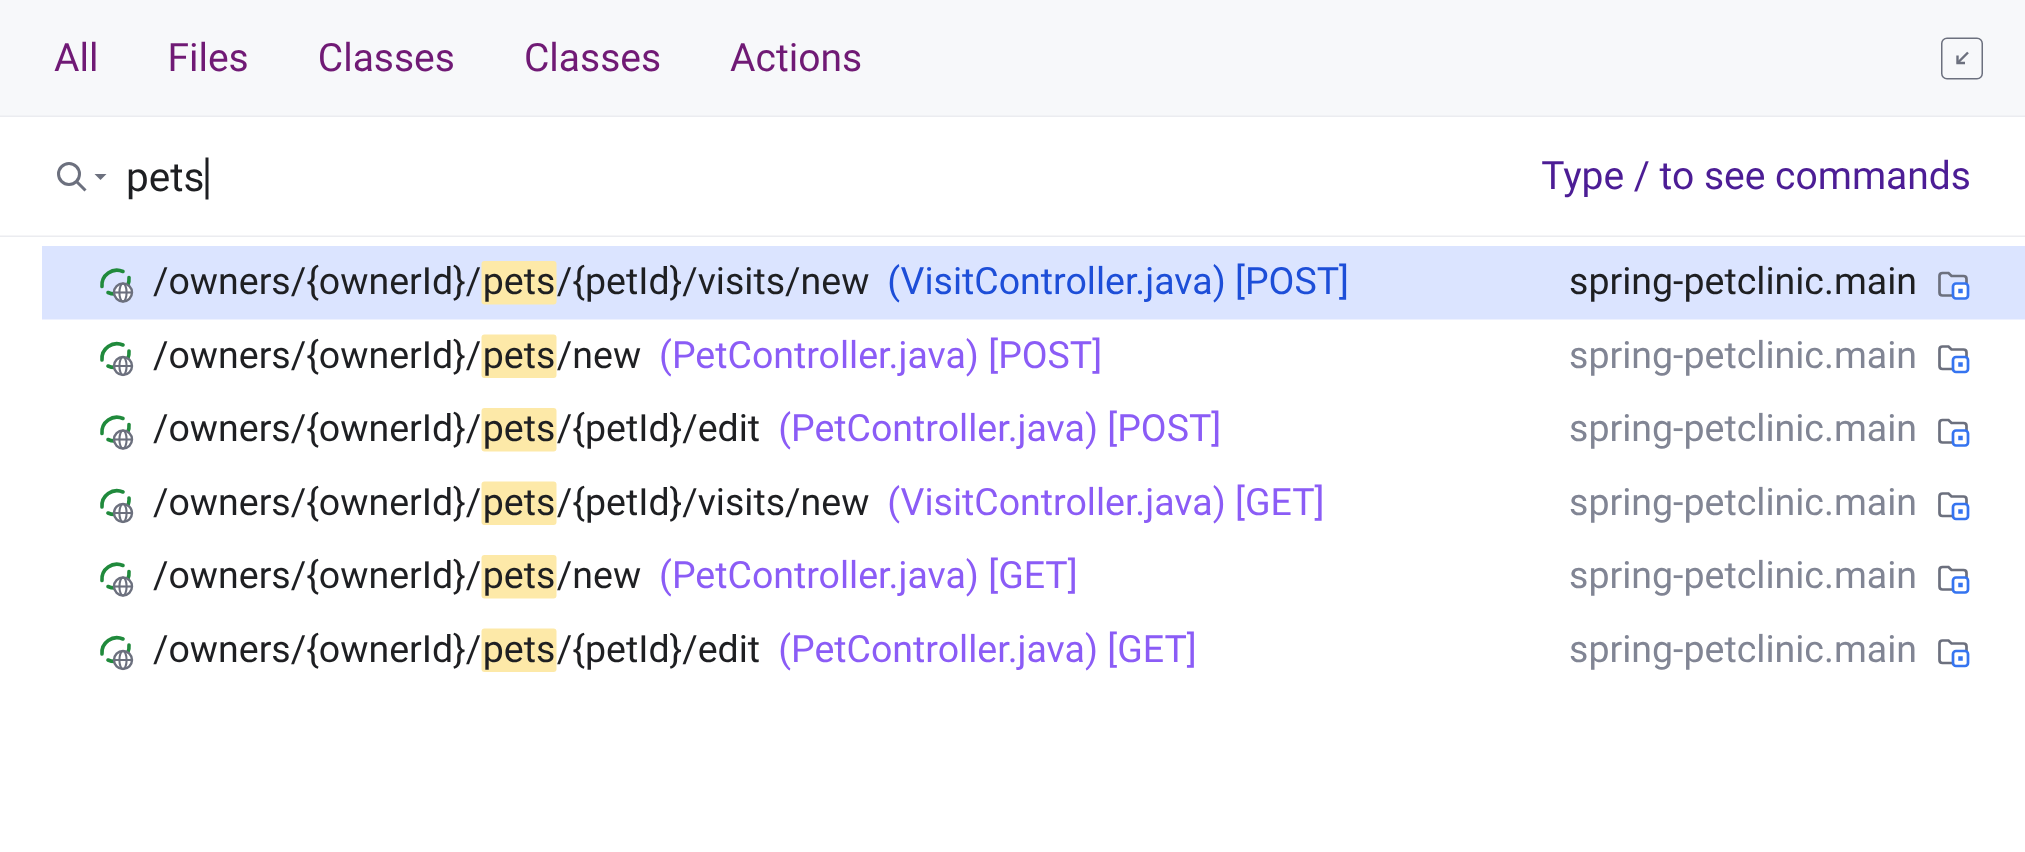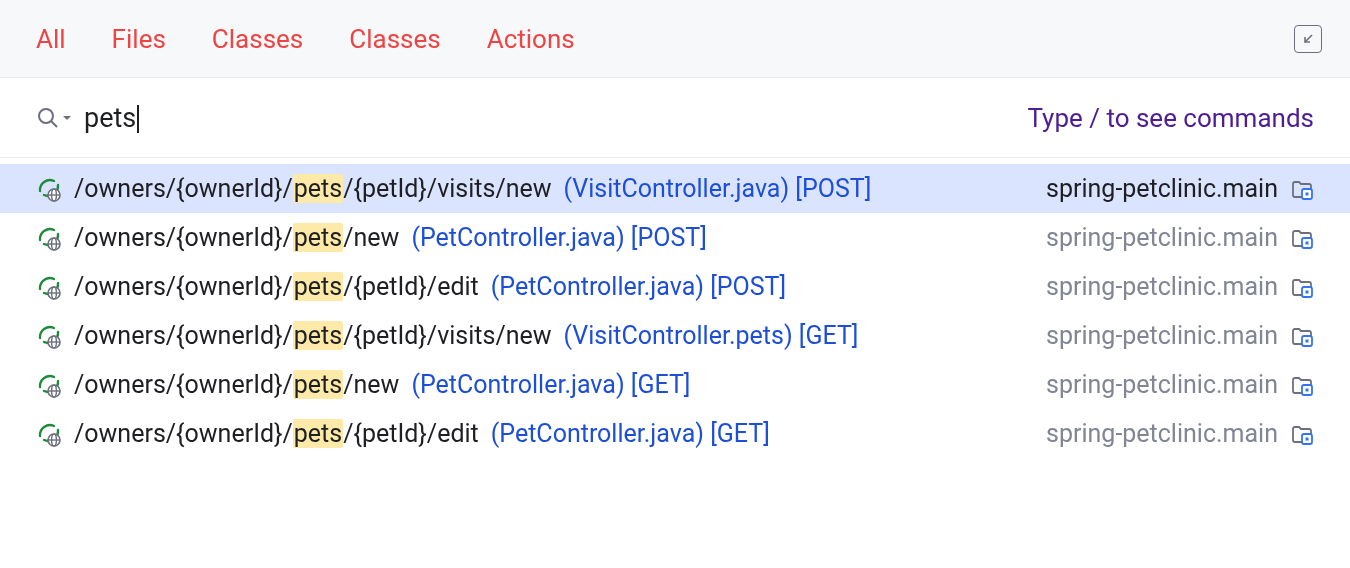--- a/index.html
+++ b/index.html
@@ -17,21 +17,21 @@
     align-items: center;
     height: 78px;
     padding: 0 28px 0 36px;
     background: #f7f8fa;
     border-bottom: 1px solid #ebecf0;
     gap: 46px;
   }
   .tabs { display: flex; gap: 46px; align-items: center; height:100%;}
   .tab {
     font-size: 26px;
-    color: #ef4444;
+    color: #701a75;
     cursor: pointer;
     height:100%;
     display:flex;
     align-items:center;
     position:relative;
   }
   .tab.active::after{
     content:"";
     position:absolute;
     left:-6px; right:-6px;
@@ -69,34 +69,35 @@
   }
   .hint{
     font-size:26px;
     color:#4c1d95;
     white-space:nowrap;
   }
   .results{
     flex:1;
     overflow:auto;
     padding-top:6px;
+    padding-left:28px;
   }
   .row{
     display:flex;
     align-items:center;
     height:49px;
     padding:0 36px 0 36px;
     gap:12px;
     font-size:25px;
   }
   .row.sel{ background:#dbe4ff; }
   .ep-icon{ flex:0 0 auto; display:flex;}
   .path{ color:#1e1f22; white-space:nowrap;}
   .hl{ background:#fde9a8; border-radius:2px; padding:0 1px;}
-  .loc{ color:#1d4ed8; white-space:nowrap;}
+  .loc{ color:#8b5cf6; white-space:nowrap;}
   .row.sel .loc{ color:#1d4ed8;}
   .grow{flex:1;}
   .module{ color:#818594; white-space:nowrap;}
   .row.sel .module{ color:#1e1f22;}
   .mod-icon{ flex:0 0 auto; display:flex;}
   .cursor{
     display:inline-block;width:2px;height:28px;background:#1e1f22;vertical-align:middle;margin-left:1px;
   }
 </style>
 </head>
@@ -208,21 +209,21 @@
         <span class="ep-icon">
     <svg width="26" height="26" viewBox="0 0 26 26">
       <path d="M4 15 A10 10 0 0 1 18 5" fill="none" stroke="#208a3c" stroke-width="2.4" stroke-linecap="round"></path>
       <path d="M8 19 A10 10 0 0 0 22 9" fill="none" stroke="#208a3c" stroke-width="2.4" stroke-linecap="round"></path>
       <circle cx="18" cy="19" r="6" fill="#fff" stroke="#6c707e" stroke-width="1.6"></circle>
       <ellipse cx="18" cy="19" rx="2.4" ry="6" fill="none" stroke="#6c707e" stroke-width="1.4"></ellipse>
       <line x1="12" y1="19" x2="24" y2="19" stroke="#6c707e" stroke-width="1.4"></line>
     </svg>
         </span>
         <span class="path"><span>/owners/{ownerId}/</span><span class="hl">pets</span><span>/{petId}/visits/new</span></span> 
-        <span class="loc">(VisitController.pets) [GET]</span>
+        <span class="loc">(VisitController.java) [GET]</span>
         <span class="grow"></span>
         <span class="module">spring-petclinic.main</span>
         <span class="mod-icon">
     <svg width="24" height="24" viewBox="0 0 24 24">
       <path d="M3 7 L3 18 Q3 20 5 20 L19 20 Q21 20 21 18 L21 9 Q21 7 19 7 L11 7 L9 5 L5 5 Q3 5 3 7 Z" fill="none" stroke="#6c707e" stroke-width="1.8"></path>
       <rect x="12" y="12" width="10" height="10" rx="2" fill="#fff" stroke="#3574f0" stroke-width="1.8"></rect>
       <rect x="15.5" y="15.5" width="3" height="3" fill="#3574f0"></rect>
     </svg>
         </span>
       </div>

